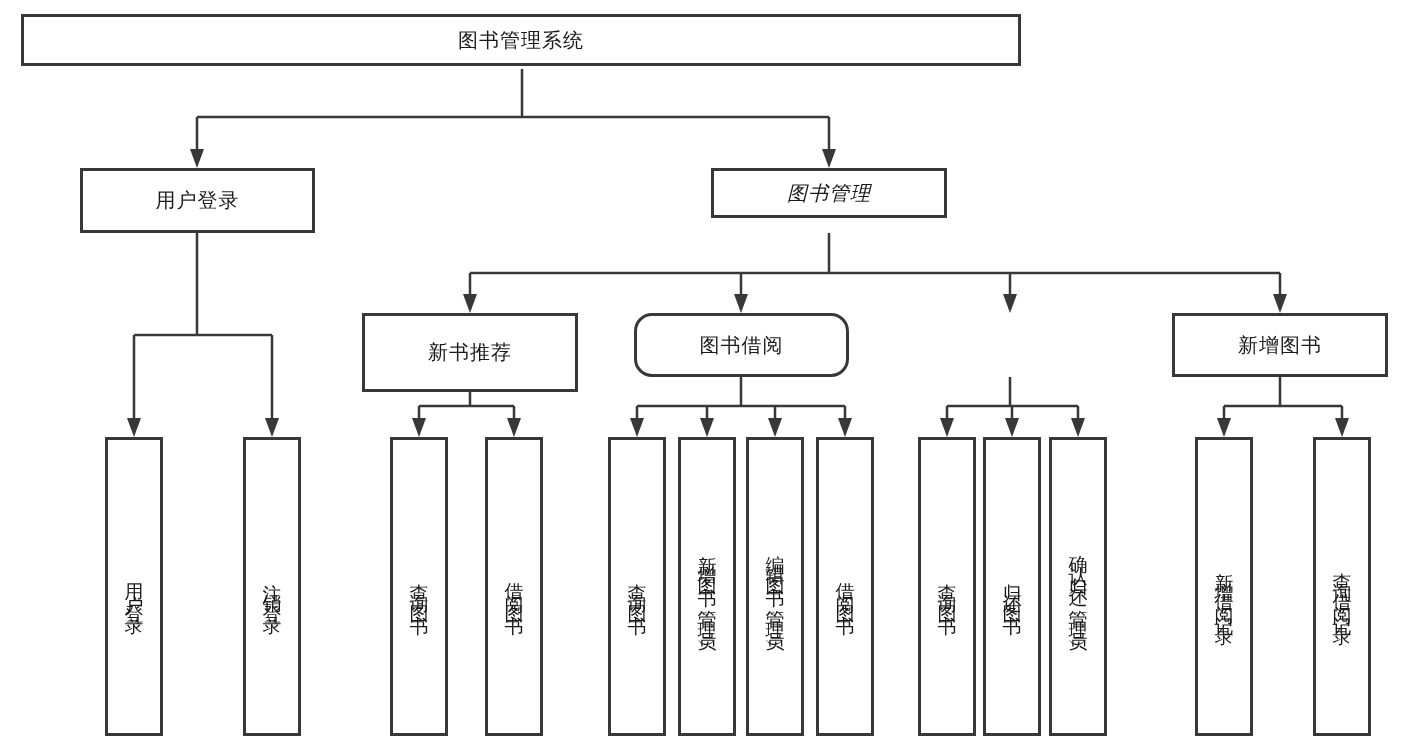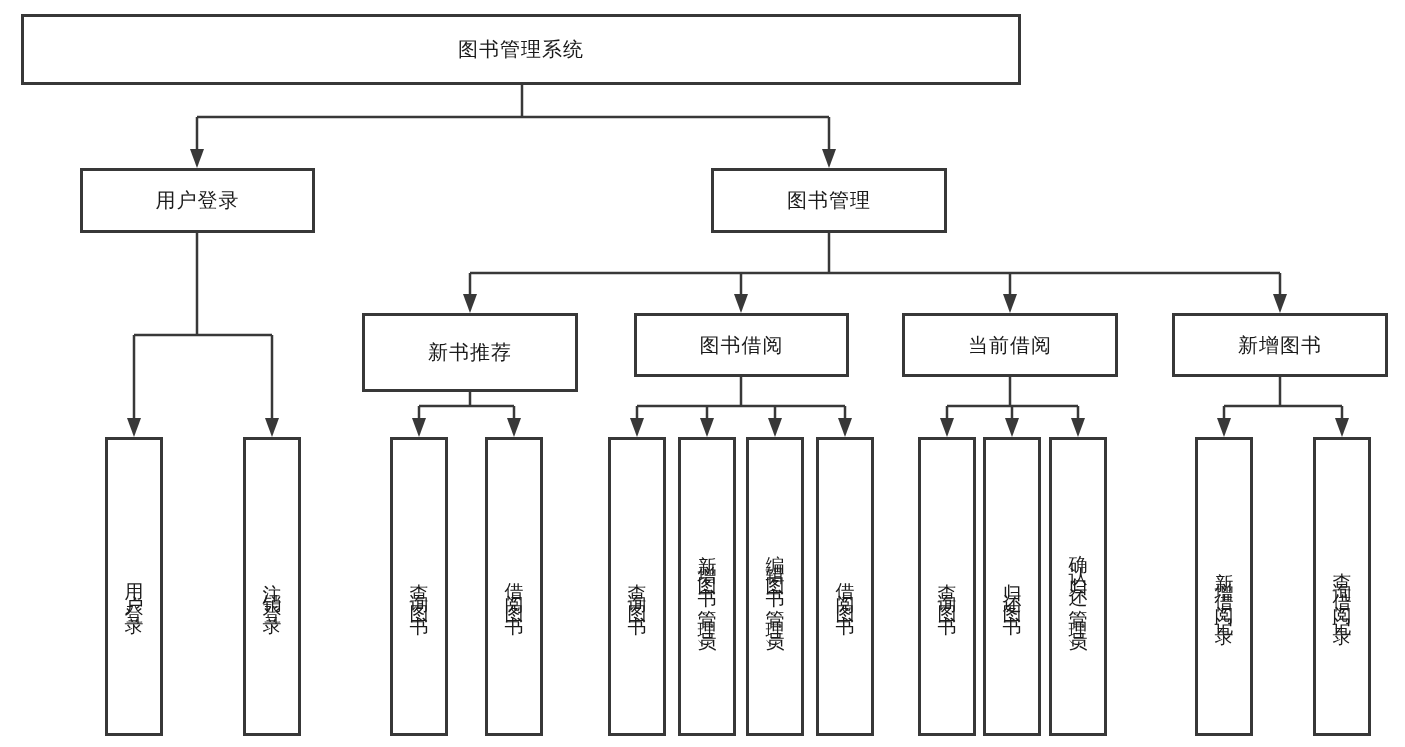--- a/index.html
+++ b/index.html
@@ -98,28 +98,27 @@
       <path d="M768 418 L782 418 L775 437 Z"></path>
       <path d="M838 418 L852 418 L845 437 Z"></path>
       <path d="M940 418 L954 418 L947 437 Z"></path>
       <path d="M1005 418 L1019 418 L1012 437 Z"></path>
       <path d="M1071 418 L1085 418 L1078 437 Z"></path>
       <path d="M1217 418 L1231 418 L1224 437 Z"></path>
       <path d="M1335 418 L1349 418 L1342 437 Z"></path>
     </g>
   </svg>
 
-  <div class="hnode" style="left:21px; top:14px; width:1000px; height:71px;">图书管理系统</div>
+  <div class="hnode" style="left:21px; top:14px; width:1000px; height:52px;">图书管理系统</div>
 
   <div class="hnode" style="left:80px; top:168px; width:235px; height:65px;">用户登录</div>
-  <div class="hnode" style="left:711px; top:168px; width:236px; height:65px;">图书管理</div>
+  <div class="hnode" style="left:711px; top:168px; width:236px; height:50px;font-style:italic;">图书管理</div>
 
   <div class="hnode" style="left:362px; top:313px; width:216px; height:79px;">新书推荐</div>
-  <div class="hnode" style="left:634px; top:313px; width:215px; height:64px;">图书借阅</div>
-  <div class="hnode" style="left:902px; top:313px; width:216px; height:64px;">当前借阅</div>
+  <div class="hnode" style="left:634px; top:313px; width:215px; height:64px;border-radius:18px;">图书借阅</div>
   <div class="hnode" style="left:1172px; top:313px; width:216px; height:64px;">新增图书</div>
 
   <div class="vnode" style="left:105px;">用户登录</div>
   <div class="vnode" style="left:243px;">注销登录</div>
 
   <div class="vnode" style="left:390px;">查询图书</div>
   <div class="vnode" style="left:485px;">借阅图书</div>
 
   <div class="vnode" style="left:608px;">查询图书</div>
   <div class="vnode" style="left:678px;">新增图书（管理员）</div>

